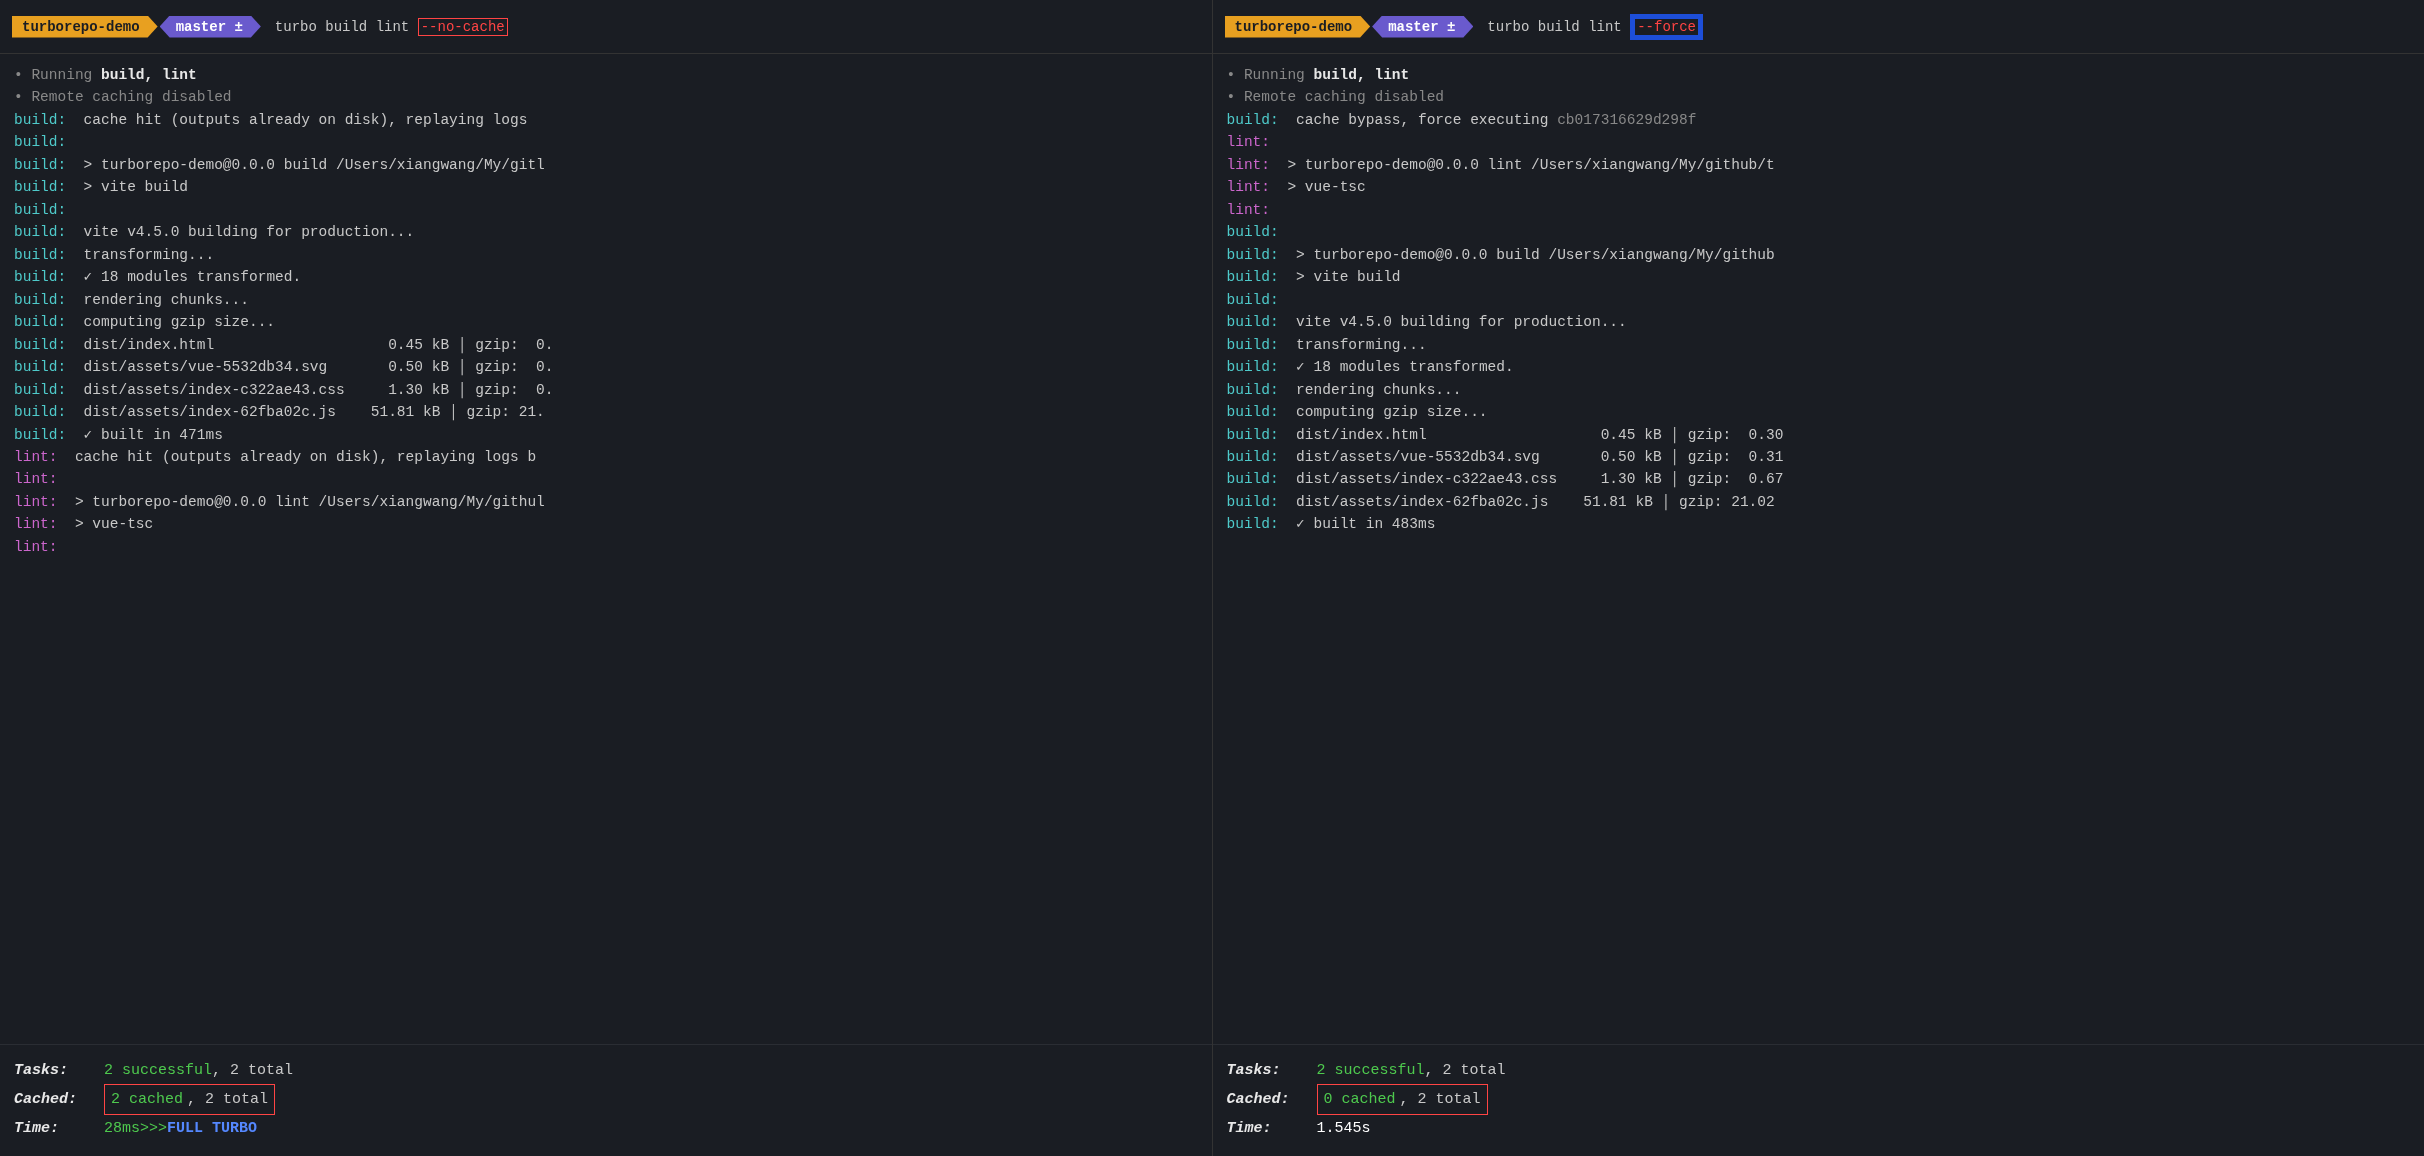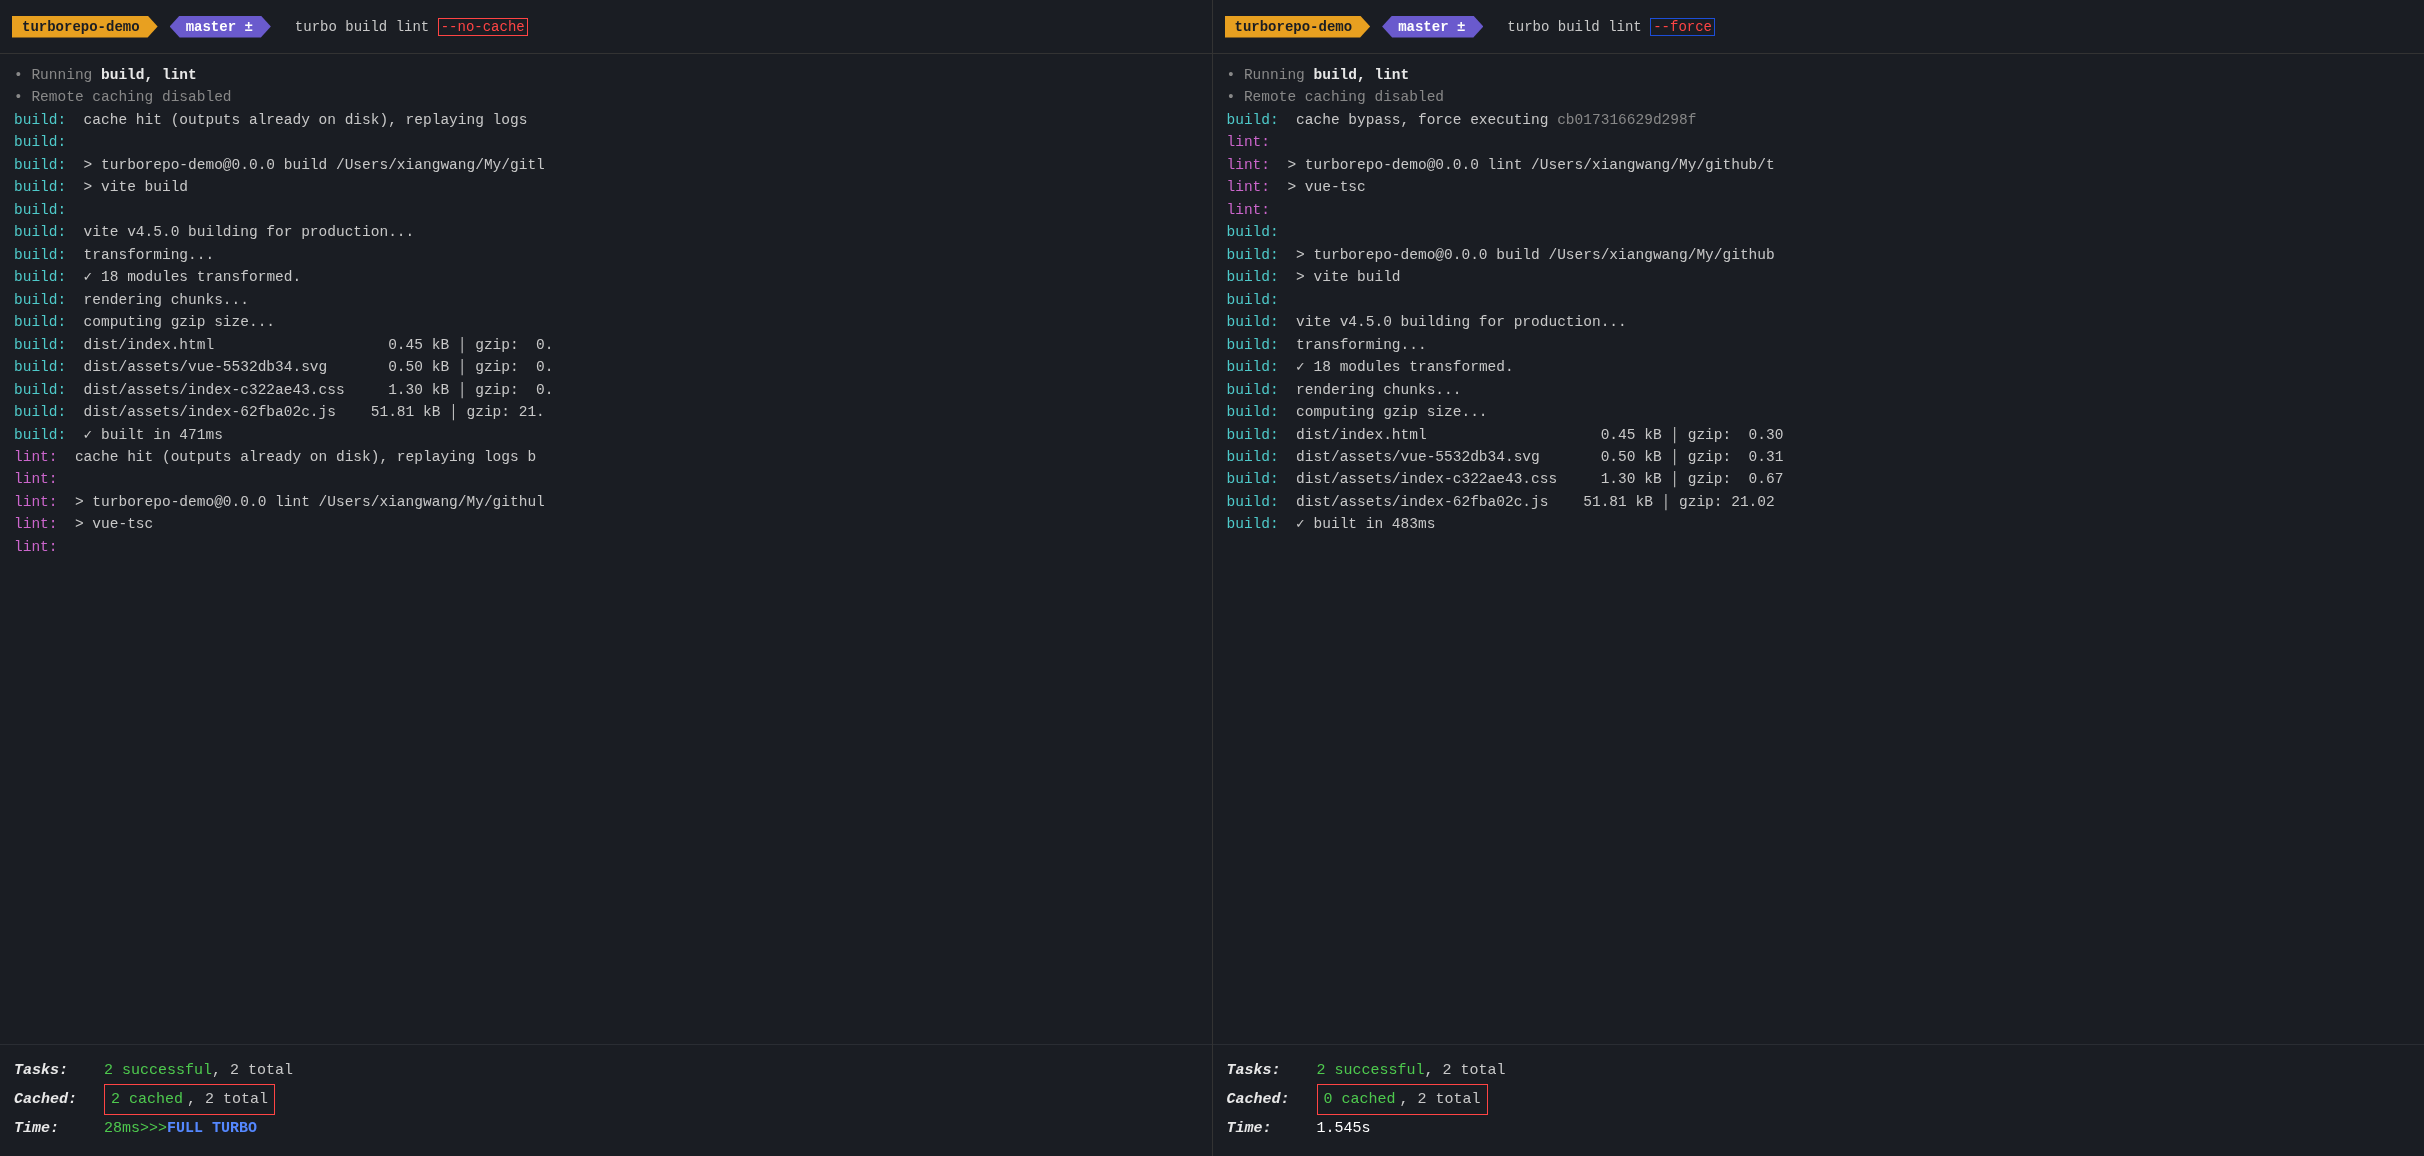--- a/index.html
+++ b/index.html
@@ -32,21 +32,21 @@
       align-items: center;
       background: #1a1d23;
       padding: 6px 12px;
       gap: 8px;
       border-bottom: 1px solid #333;
       height: 54px;
     }
     .tab-item {
       display: flex;
       align-items: center;
-      gap: 16px;
+      gap: 6px;
       font-size: 14px;
     }
     .repo-name {
       background: #e8a020;
       color: #1a1d23;
       padding: 3px 10px;
       font-weight: bold;
       clip-path: polygon(0 0, calc(100% - 10px) 0, 100% 50%, calc(100% - 10px) 100%, 0 100%);
       padding-right: 18px;
     }
@@ -64,21 +64,21 @@
       margin-left: 8px;
       font-size: 14px;
     }
     .flag-no-cache {
       color: #ff4444;
       border: 1px solid #ff4444;
       padding: 0 2px;
     }
     .flag-force {
       color: #ff4444;
-      border: 1px solid #1d4ed8;
+      border: 5px solid #1d4ed8;
       padding: 0 2px;
     }
     .content {
       flex: 1;
       padding: 10px 14px;
       overflow: hidden;
     }
     .line {
       line-height: 1.55;
       white-space: pre;

